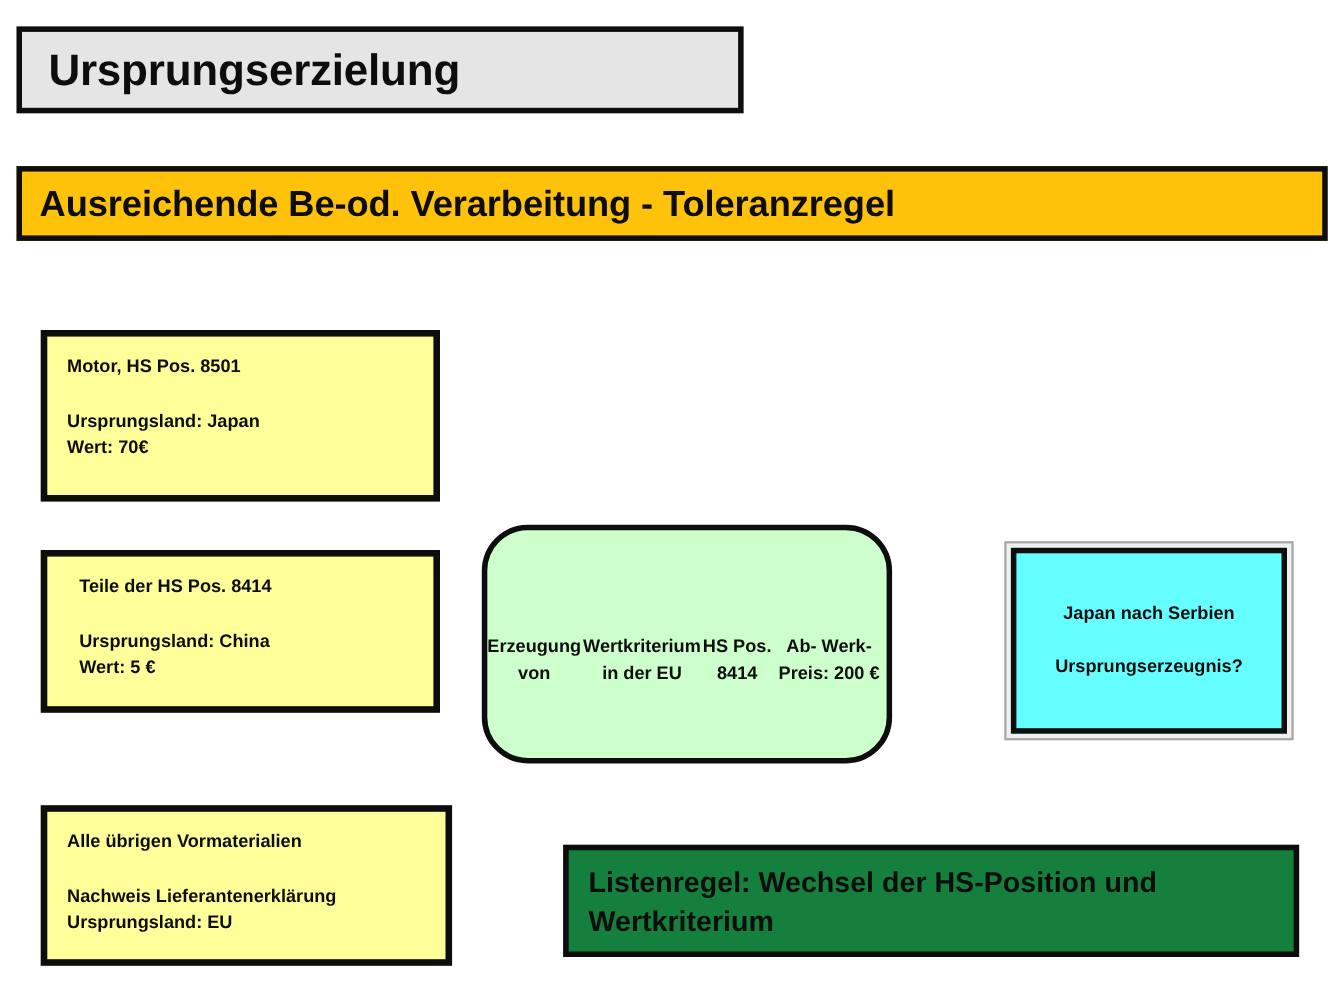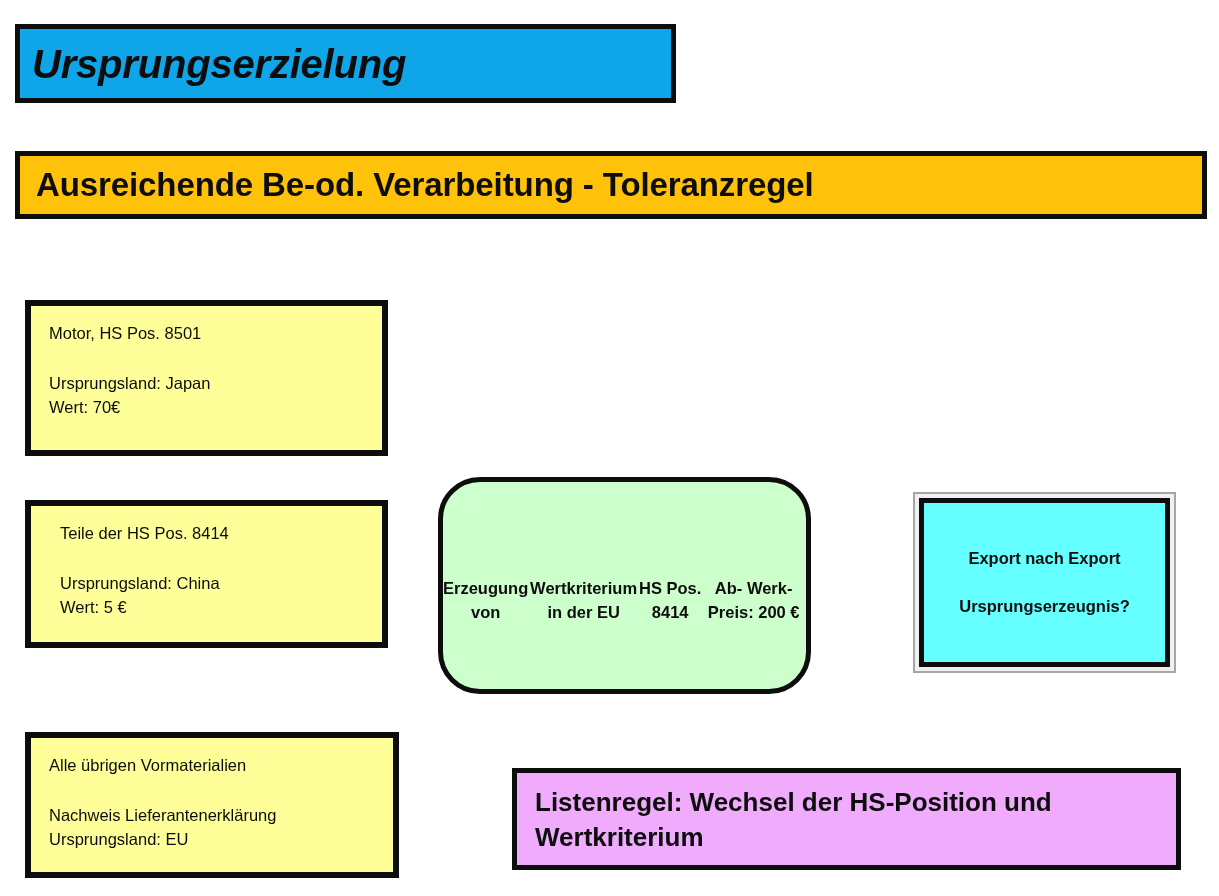--- a/index.html
+++ b/index.html
@@ -25,26 +25,25 @@
     box-sizing: border-box;
     color: #0d0d0d;
   }
 
   
   .title-box {
     left: 15px;
     top: 24px;
     width: 661px;
     height: 79px;
-    background: #0ea5e9;
+    background: #e5e5e5;
     border: 5px solid #0d0d0d;
     display: flex;
     align-items: center;
-    padding-left: 12px;
-    font-style: italic;
+    padding-left: 24px;
   }
   .title-text {
     font-size: 40px;
     font-weight: 700;
     letter-spacing: -0.2px;
     line-height: 1.05;
   }
 
   
   .headline-box {
@@ -64,22 +63,23 @@
     letter-spacing: -0.1px;
     line-height: 1.05;
   }
 
   
   .mat-box {
     background: #ffff99;
     border: 6px solid #0d0d0d;
     padding: 16px 0 0 18px;
     font-size: 16.5px;
-    font-weight: 400;
+    font-weight: 700;
     line-height: 1.45;
+    margin-left: 12px;
   }
   .mat-1 { left: 25px; top: 300px; width: 363px; height: 156px; }
   .mat-2 { left: 25px; top: 500px; width: 363px; height: 148px; padding-left: 29px; }
   .mat-3 { left: 25px; top: 732px; width: 374px; height: 146px; }
   .mat-head { margin-bottom: 26px; }
   .mat-line { }
 
   
   .proc-box {
     left: 438px;
@@ -127,21 +127,21 @@
     text-align: center;
   }
   .export-gap { height: 24px; }
 
   
   .rule-box {
     left: 512px;
     top: 768px;
     width: 669px;
     height: 102px;
-    background: #f0abfc;
+    background: #15803d;
     border: 5px solid #0d0d0d;
     padding: 12px 0 0 18px;
     font-size: 26px;
     font-weight: 700;
     line-height: 1.35;
   }
 </style>
 </head>
 <body>
 
@@ -176,21 +176,21 @@
   <div class="box proc-box">
     <div>Erzeugung von</div>
     <div>Wertkriterium in der EU</div>
     <div class="proc-gap"></div>
     <div>HS Pos. 8414</div>
     <div>Ab- Werk- Preis: 200 €</div>
   </div>
 
   <div class="box export-outer">
     <div class="export-inner">
-      <div>Export nach Export</div>
+      <div>Japan nach Serbien</div>
       <div class="export-gap"></div>
       <div>Ursprungserzeugnis?</div>
     </div>
   </div>
 
   <div class="box rule-box">
     <div>Listenregel: Wechsel der HS-Position und</div>
     <div>Wertkriterium</div>
   </div>
 

